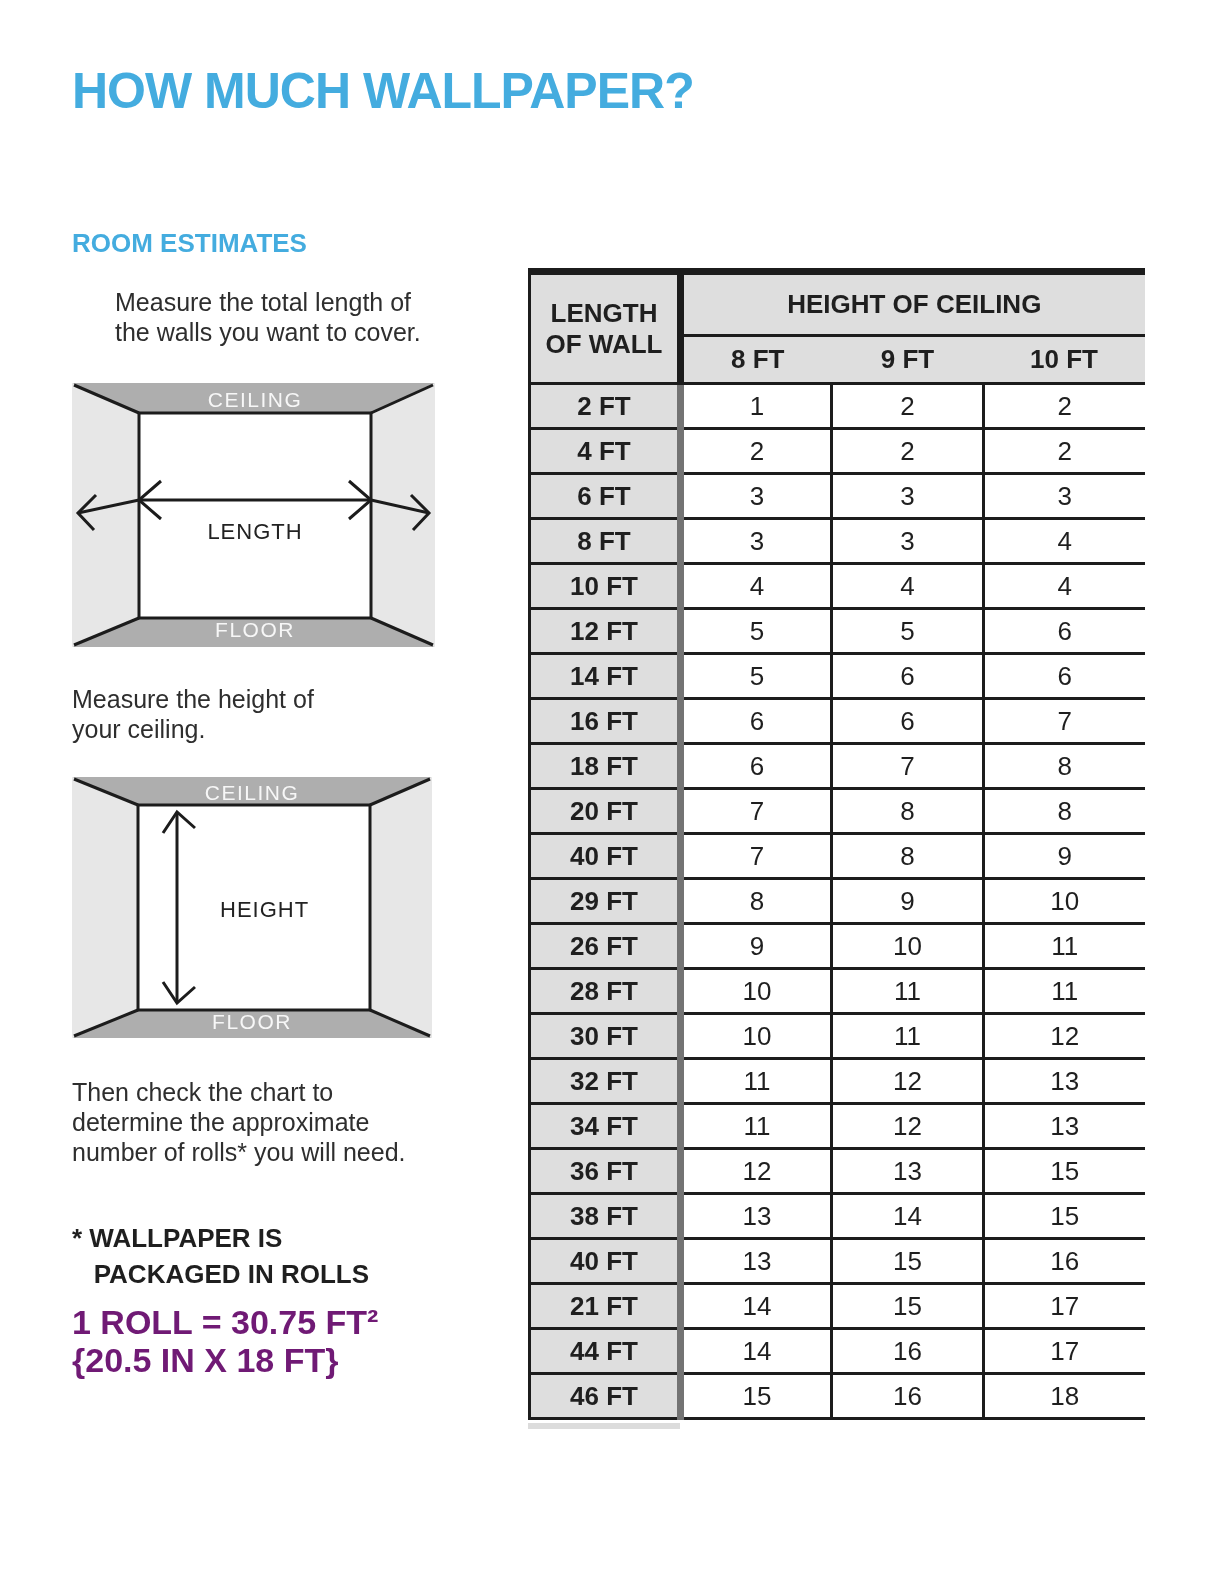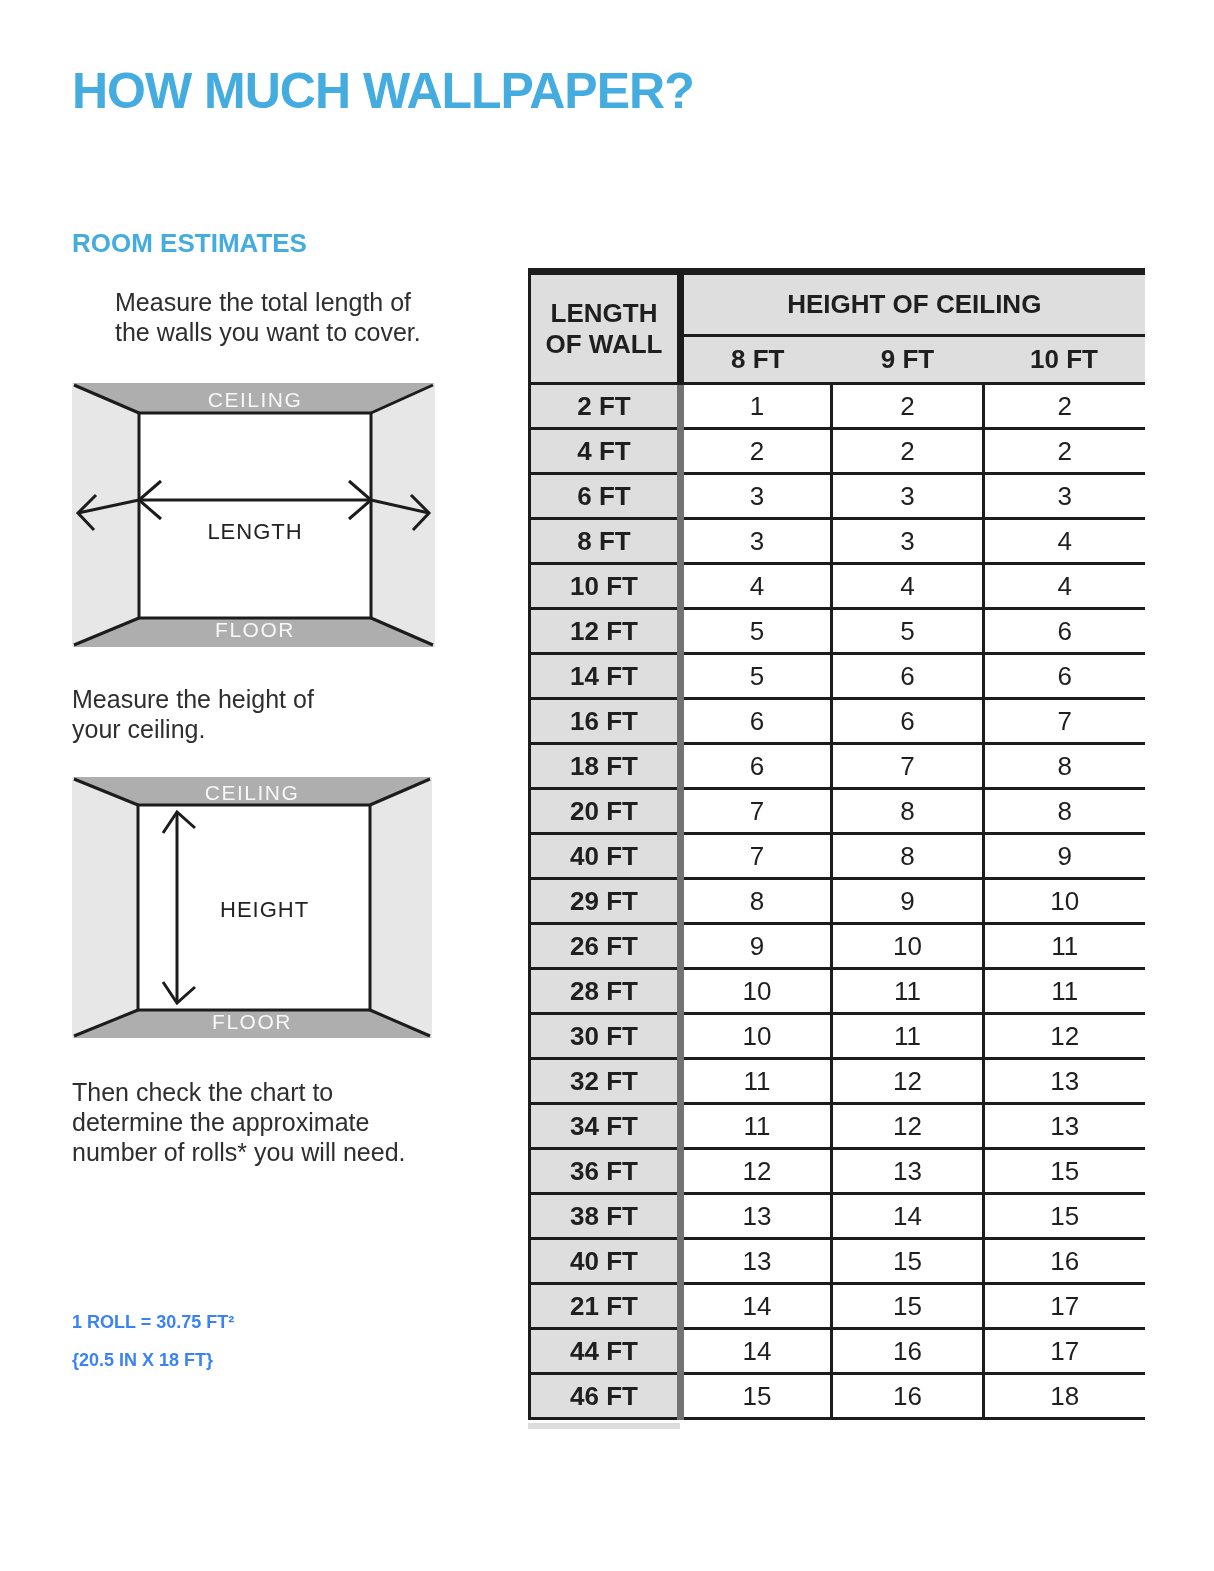--- a/index.html
+++ b/index.html
@@ -34,21 +34,21 @@
   .para2 { top: 684px; }
   .para3 { top: 1077px; }
 
   .footnote {
     position: absolute; left: 72px; top: 1220px;
     font-size: 26px; line-height: 36px; font-weight: 700; color: #1f1f1f;
     white-space: pre-wrap;
   }
   .roll-spec {
     position: absolute; left: 72px; top: 1303px;
-    font-size: 18px; line-height: 38px; font-weight: 700; color: #3b82f6;
+    font-size: 34px; line-height: 38px; font-weight: 700; color: #701a75;
     white-space: pre-line;
   }
 
   .diagram { position: absolute; left: 72px; }
   .diagram1 { top: 383px; }
   .diagram2 { top: 777px; }
 
   
   .rolls-table-wrap { position: absolute; left: 528px; top: 268px; width: 615px; }
   table.rolls {
@@ -136,20 +136,22 @@
     </g>
     <text x="180" y="23" text-anchor="middle" font-size="21" letter-spacing="1.5" fill="#f7f7f7">CEILING</text>
     <text x="180" y="252" text-anchor="middle" font-size="21" letter-spacing="1.5" fill="#f7f7f7">FLOOR</text>
     <text x="148" y="140" text-anchor="start" font-size="22" letter-spacing="1" fill="#222222">HEIGHT</text>
   </svg>
 
   <p class="para para3">Then check the chart to
 determine the approximate
 number of rolls* you will need.</p>
 
+  <p class="footnote">* WALLPAPER IS
+   PACKAGED IN ROLLS</p>
   <p class="roll-spec">1 ROLL = 30.75 FT²
 {20.5 IN X 18 FT}</p>
 
   <div class="rolls-table-wrap">
     <table class="rolls">
       <colgroup>
         <col style="width:151px">
           <col style="width:151px">
           <col style="width:152px">
           <col style="width:161px">

